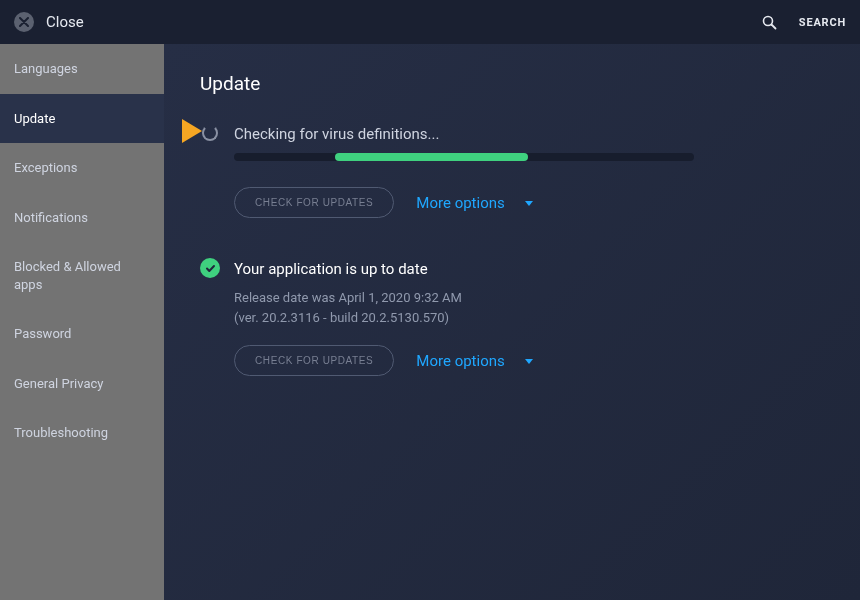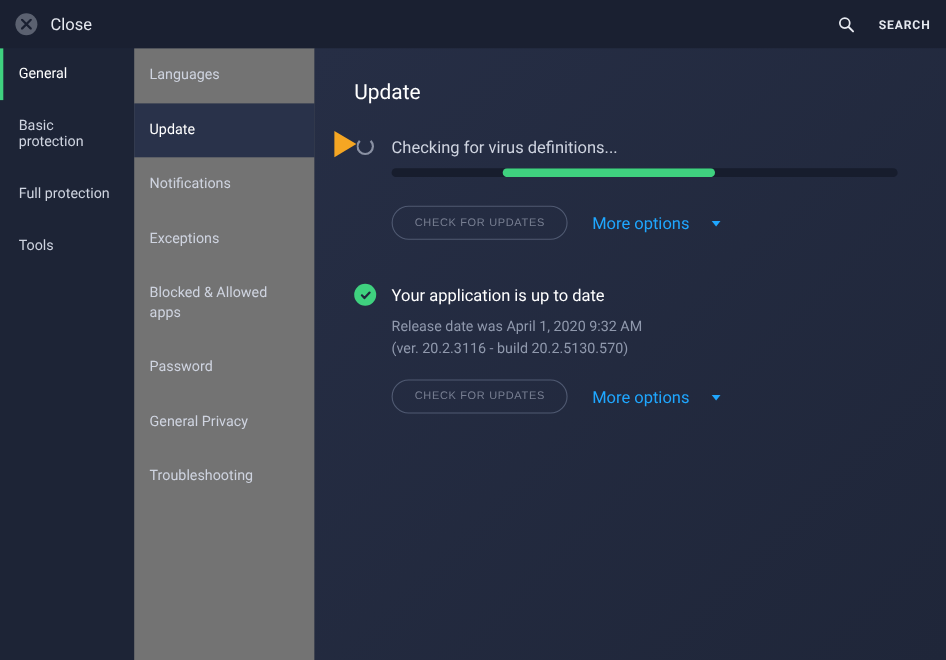--- a/index.html
+++ b/index.html
@@ -160,32 +160,26 @@
     <svg width="15" height="15" viewBox="0 0 15 15">
       <circle cx="6" cy="6" r="4.5" stroke="#e6e9f0" stroke-width="1.6" fill="none"></circle>
       <line x1="9.5" y1="9.5" x2="13.5" y2="13.5" stroke="#e6e9f0" stroke-width="1.8" stroke-linecap="round"></line>
     </svg>
     <span>SEARCH</span>
   </div>
 </div>
 
 <div class="body">
 
-  <div class="nav1">
-    <div class="item active">General</div>
-    <div class="item">Basic protection</div>
-    <div class="item">Full protection</div>
-    <div class="item">Tools</div>
-  </div>
 
   <div class="nav2">
     <div class="item">Languages</div>
     <div class="item active">Update</div>
+    <div class="item">Exceptions</div>
     <div class="item">Notifications</div>
-    <div class="item">Exceptions</div>
     <div class="item">Blocked &amp; Allowed apps</div>
     <div class="item">Password</div>
     <div class="item">General Privacy</div>
     <div class="item">Troubleshooting</div>
   </div>
 
   <div class="main">
     <div class="page-title">Update</div>
 
     <div class="section">

